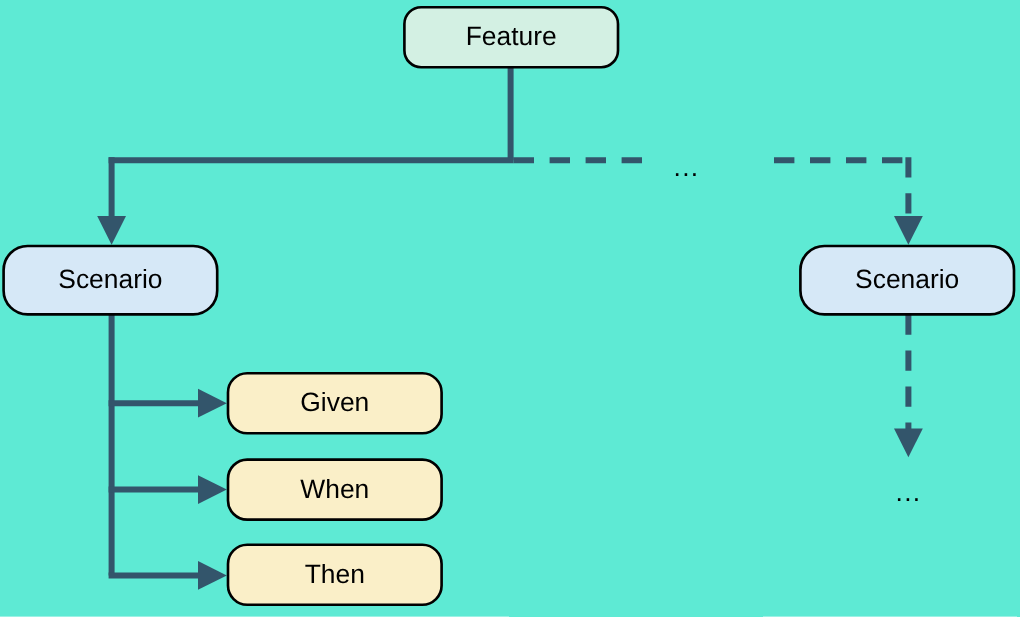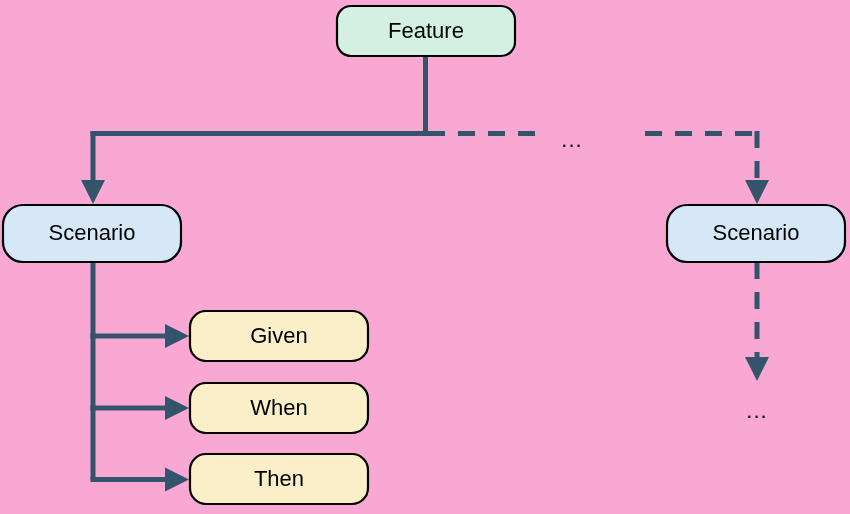--- a/index.html
+++ b/index.html
@@ -10,21 +10,21 @@
   body {
     width: 850px;
     height: 514px;
     font-family: "Liberation Sans", sans-serif;
     overflow: hidden;
   }
   #diagram-root {
     position: relative;
     width: 850px;
     height: 514px;
-    background: #f9a8d4;
+    background: #5eead4;
   }
   svg#diagram-svg {
     position: absolute;
     top: 0;
     left: 0;
     width: 850px;
     height: 514px;
     display: block;
   }
   .node-label {

